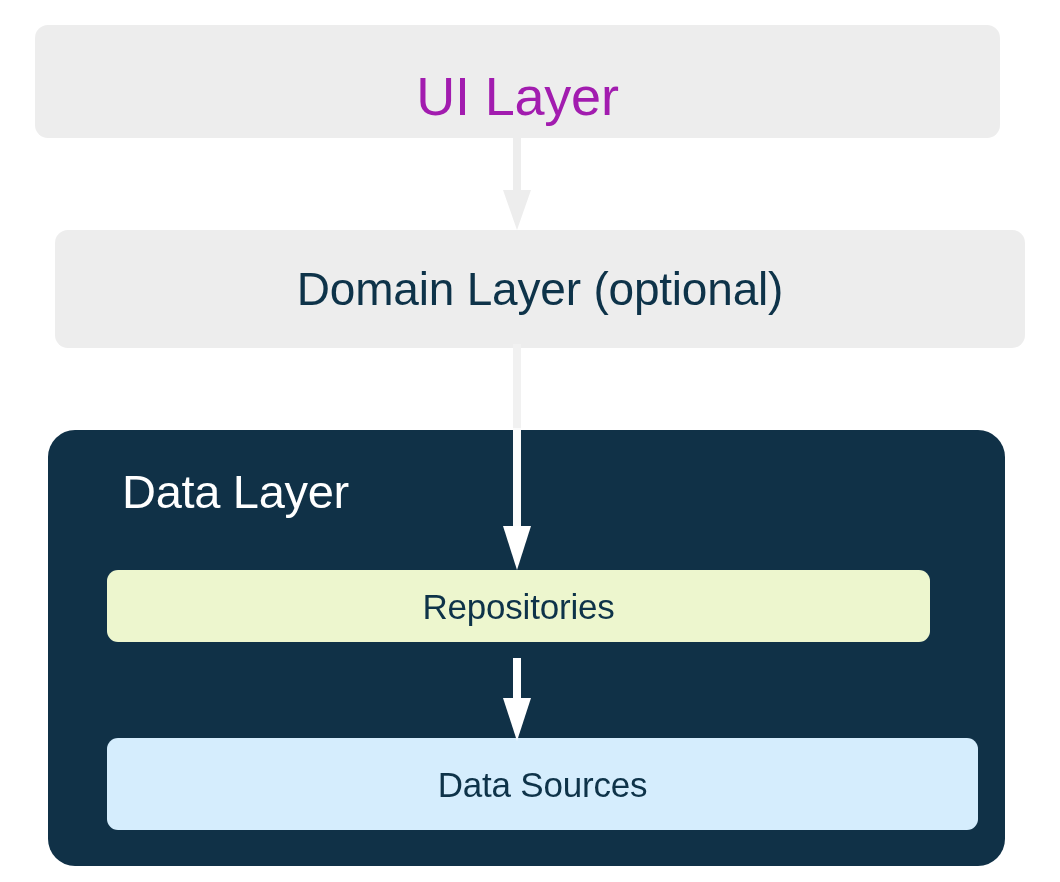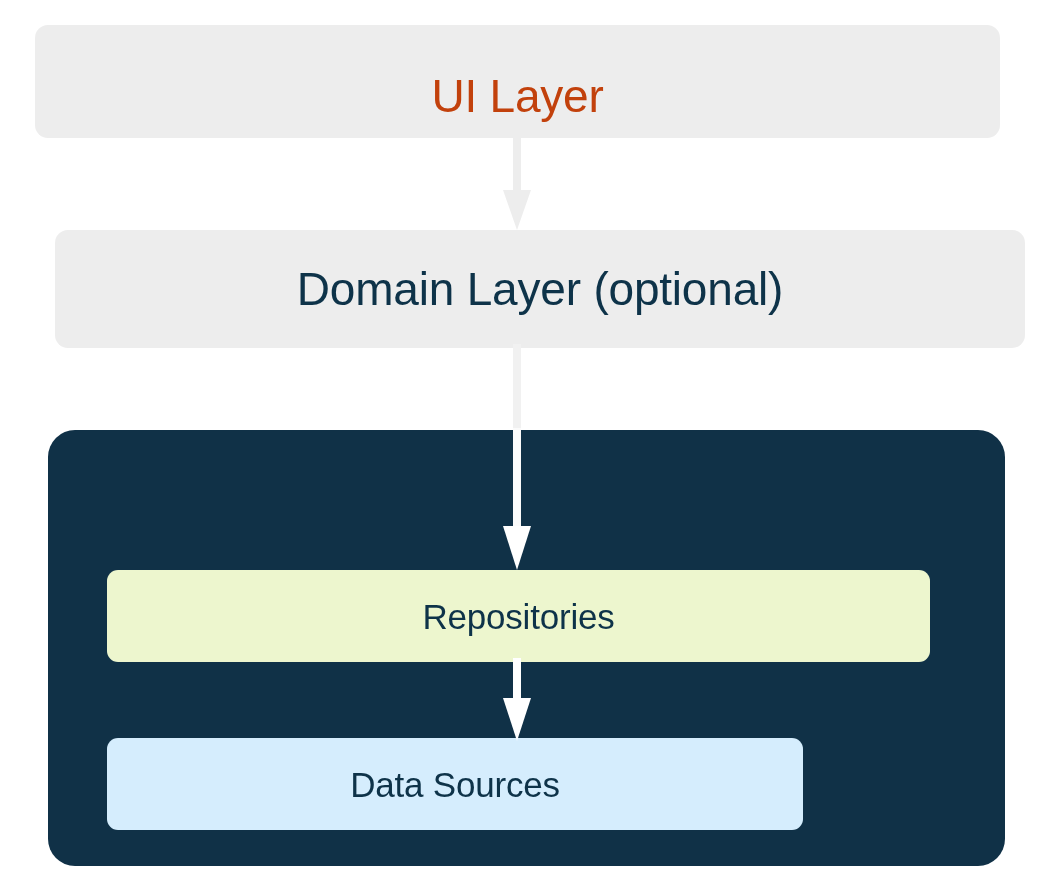--- a/index.html
+++ b/index.html
@@ -37,22 +37,22 @@
   
   #ui-layer-box {
     left: 35px;
     top: 25px;
     width: 965px;
     height: 113px;
     background: #ededed;
     border-radius: 13px;
   }
   #ui-layer-box .layer-label {
-    color: #c2410c;
-    font-size: 46px;
+    color: #a21caf;
+    font-size: 54px;
     margin-top: 28px;
   }
 
   
   #domain-layer-box {
     left: 35px;
     top: 230px;
     width: 970px;
     height: 118px;
     background: #ededed;
@@ -83,33 +83,33 @@
     line-height: 1;
     letter-spacing: -0.3px;
     white-space: nowrap;
   }
 
   
   #repositories-box {
     left: 107px;
     top: 570px;
     width: 823px;
-    height: 92px;
+    height: 72px;
     background: #edf6ce;
     border-radius: 11px;
   }
   #repositories-box .layer-label {
     color: #0e3349;
     font-size: 35px;
   }
 
   #data-sources-box {
     left: 107px;
     top: 738px;
-    width: 696px;
+    width: 871px;
     height: 92px;
     background: #d5edfd;
     border-radius: 11px;
   }
   #data-sources-box .layer-label {
     color: #0e3349;
     font-size: 35px;
   }
 
   
@@ -134,20 +134,21 @@
     <rect x="24" y="0" width="8" height="62" fill="#ededed"></rect>
     <polygon points="14,58 42,58 28,98" fill="#ededed"></polygon>
   </svg>
 
   <div class="layer-box" id="domain-layer-box">
     <span class="layer-label">Domain Layer (optional)</span>
   </div>
 
   <div class="layer-box" id="data-layer-box">
 
+    <div id="data-layer-title">Data Layer</div>
 
     <div class="layer-box" id="repositories-box" style="left:59px; top:140px;">
       <span class="layer-label">Repositories</span>
     </div>
 
     <div class="layer-box" id="data-sources-box" style="left:59px; top:308px;">
       <span class="layer-label">Data Sources</span>
     </div>
   </div>
 

